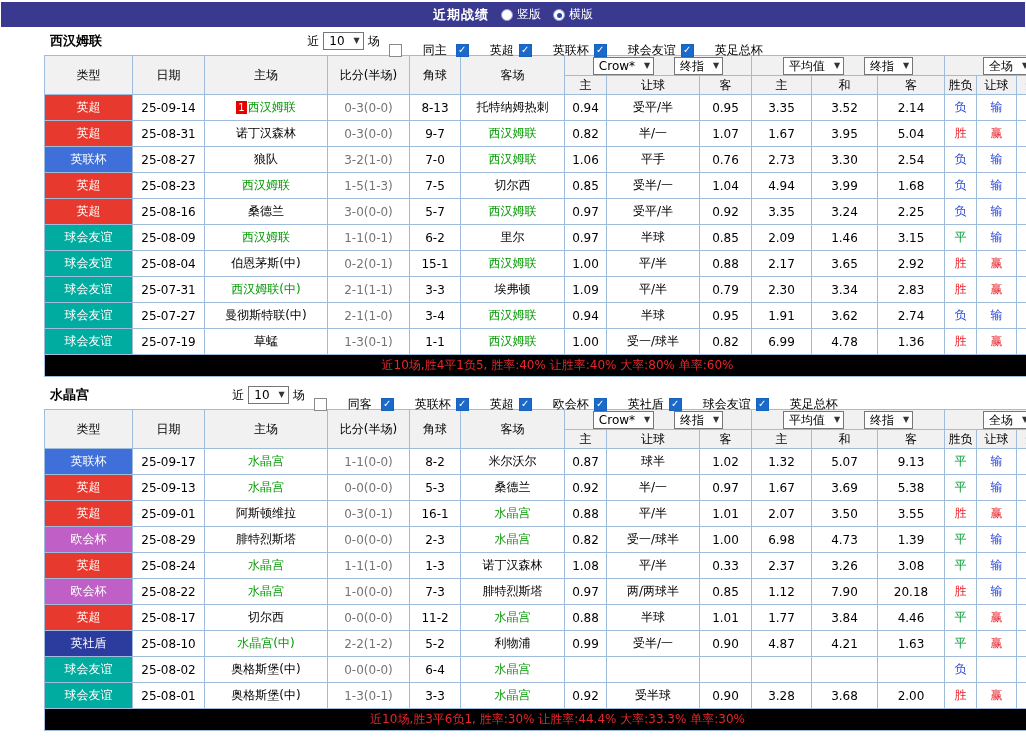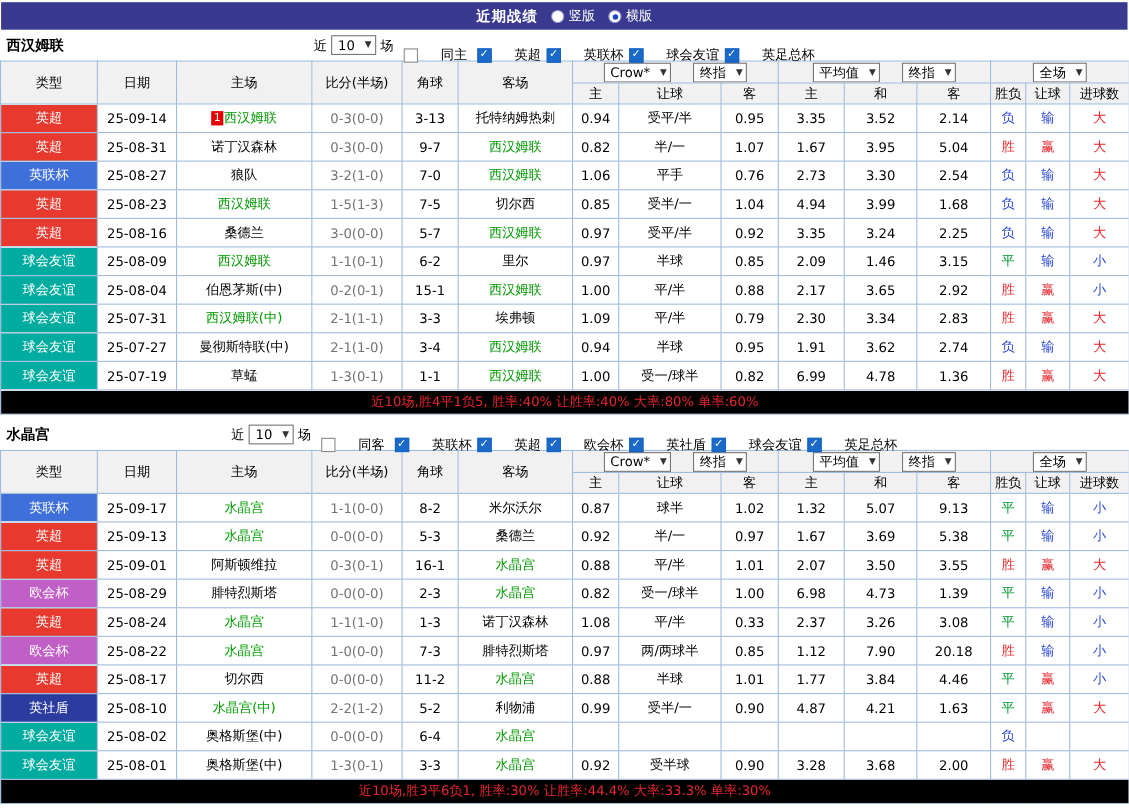--- a/index.html
+++ b/index.html
@@ -8,21 +8,21 @@
   .page{width:1026px;padding-top:2px;}
 
   
   .topbar{height:25px;background:#39398f;display:flex;align-items:center;justify-content:center;gap:12px;margin:0 1px 2px;}
   .topbar-title{color:#fff;font-weight:bold;font-size:13px;letter-spacing:1px;}
   .radio{display:inline-flex;align-items:center;gap:4px;color:#fff;cursor:pointer;font-size:12px;}
   .radio-dot{width:12px;height:12px;border-radius:50%;background:#fff;border:1px solid #9a9ac8;position:relative;display:inline-block;}
   .radio-dot.selected::after{content:'';position:absolute;left:3px;top:3px;width:5px;height:5px;border-radius:50%;background:#1a46c8;}
 
   
-  .section{margin-top:2px;}
+  .section{margin-top:2px;padding-left:44px;}
   .section-head{position:relative;height:24px;display:flex;align-items:center;justify-content:center;}
   .team-title{position:absolute;left:6px;font-weight:bold;font-size:13px;}
   .filters{display:flex;align-items:center;gap:4px;}
   .flabel{color:#000;}
   .select{display:inline-flex;align-items:center;border:1px solid #767676;background:#fff;height:18px;padding:0 3px 0 5px;gap:9px;cursor:pointer;line-height:16px;}
   .select .arrow{font-size:8px;color:#333;}
   .check{display:inline-flex;align-items:center;gap:21px;cursor:pointer;margin-left:5px;margin-top:18px;}
   .box{width:13px;height:13px;border:1px solid #8a8a8a;background:#fff;display:inline-flex;align-items:center;justify-content:center;flex:none;}
   .box.checked{background:#1b6ac9;border-color:#1563be;}
   .box.checked::after{content:'✓';color:#fff;font-size:10px;line-height:1;font-weight:bold;}
@@ -152,21 +152,21 @@
           <th>让球</th>
           <th>进球数</th>
         </tr>
       </thead>
       <tbody>
           <tr class="row">
             <td class="type-cell" style="background: rgb(232, 57, 46);">英超</td>
             <td class="date-cell">25-09-14</td>
             <td class="team-cell"><span class="rank-badge">1</span><span class="team focus">西汉姆联</span></td>
             <td class="score-cell">0-3(0-0)</td>
-            <td class="corner-cell">3-13</td>
+            <td class="corner-cell">8-13</td>
             <td class="team-cell"><span class="team">托特纳姆热刺</span></td>
             <td class="odds">0.94</td>
             <td class="odds">受平/半</td>
             <td class="odds">0.95</td>
             <td class="odds">3.35</td>
             <td class="odds">3.52</td>
             <td class="odds">2.14</td>
             <td class="result" style="color: rgb(43, 72, 216);">负</td>
             <td class="result" style="color: rgb(43, 72, 216);">输</td>
             <td class="result" style="color: rgb(232, 38, 45);">大</td>

